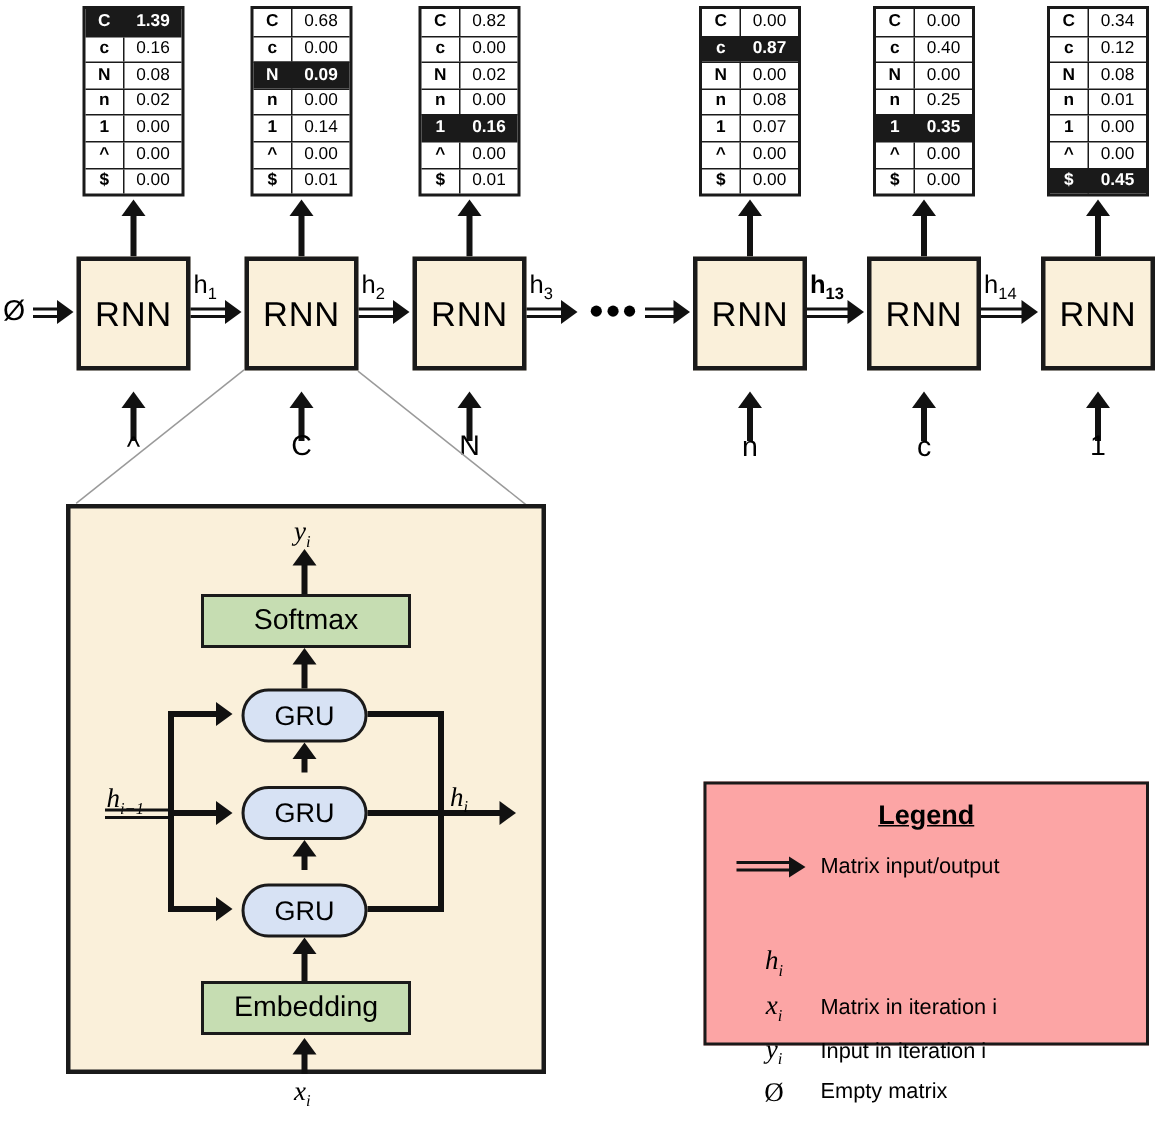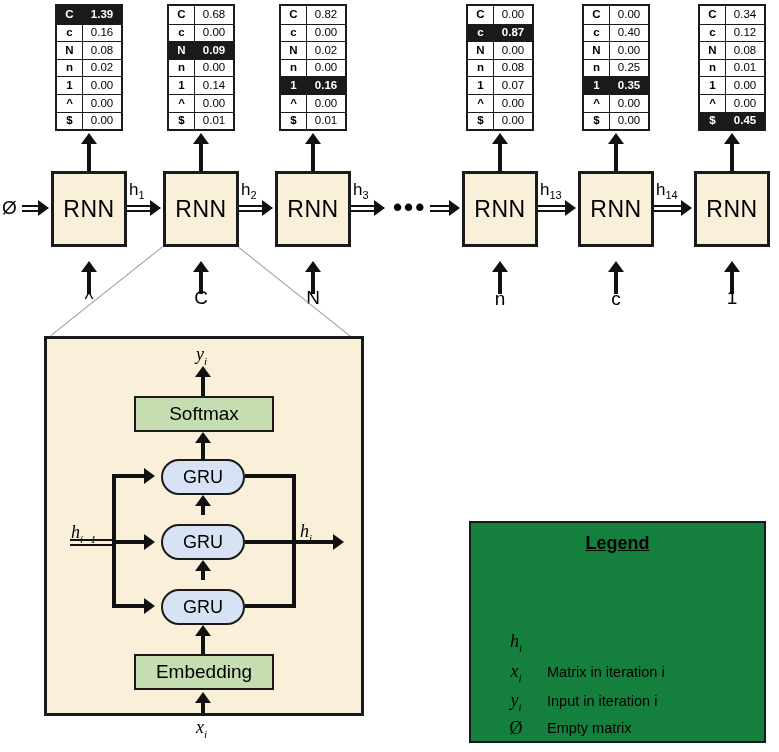--- a/index.html
+++ b/index.html
@@ -55,22 +55,22 @@
   .softmax,.embedding{position:absolute;background:#c6ddb2;border:2px solid #1a1a1a;
           box-sizing:border-box;display:flex;align-items:center;justify-content:center;
           font-size:19px;}
   .gru{position:absolute;width:84px;height:36px;background:#d7e2f4;
        border:2px solid #1a1a1a;border-radius:18px;box-sizing:border-box;
        display:flex;align-items:center;justify-content:center;font-size:18px;}
   .mlabel{position:absolute;font-family:"Liberation Serif",serif;font-style:italic;font-size:18px;}
   .mlabel sub{font-size:11px;font-style:italic;}
 
   
-  .legend{position:absolute;left:469px;top:521px;width:297px;height:222px;
-          background:#15803d;border:2px solid #1a1a1a;box-sizing:border-box;}
+  .legend{position:absolute;left:469px;top:521px;width:297px;height:176px;
+          background:#fca5a5;border:2px solid #1a1a1a;box-sizing:border-box;}
   .legend-title{position:absolute;top:10px;left:0;right:0;text-align:center;
                 font-size:18px;font-weight:bold;text-decoration:underline;}
   .lrow{position:absolute;left:14px;right:8px;height:26px;display:flex;align-items:center;}
   .lsym{width:62px;display:flex;align-items:center;justify-content:center;
         position:relative;height:26px;}
   .ltxt{font-size:14.5px;white-space:nowrap;}
   .lsym .mlabel{position:static;}
   .lsym-arrow{position:relative;width:50px;height:12px;}
   .lsym-arrow .bar{position:absolute;left:0;top:4px;width:36px;height:3px;background:#111;}
   .lsym-arrow .dblbar{position:absolute;left:0;top:2px;width:36px;height:7px;}
@@ -316,21 +316,21 @@
 <div class="dbl" style="left:351px;top:205px;width:28px;"></div>
 <div class="arrow-right" style="left:374px;top:200px;"></div>
 <div class="hlabel" style="left:353px;top:180px;"><span>h</span><sub>3</sub></div>
 
 <div class="dots" style="left:393px;top:194px;">•••</div>
 <div class="dbl" style="left:430px;top:205px;width:24px;"></div>
 <div class="arrow-right" style="left:449px;top:200px;"></div>
 
 <div class="dbl" style="left:538px;top:205px;width:32px;"></div>
 <div class="arrow-right" style="left:565px;top:200px;"></div>
-<div class="hlabel" style="left:540px;top:180px;"><span>h</span><sub>13</sub></div>
+<div class="hlabel" style="left:540px;top:180px;font-weight:bold;"><span>h</span><sub>13</sub></div>
 
 <div class="dbl" style="left:654px;top:205px;width:32px;"></div>
 <div class="arrow-right" style="left:681px;top:200px;"></div>
 <div class="hlabel" style="left:656px;top:180px;text-align:center;"><span>h</span><sub>14</sub></div>
 
 <div class="vline" style="left:87px;top:270px;height:24px;"></div>
 <div class="arrow-up" style="left:81px;top:261px;"></div>
 <div class="inlabel" style="left:69px;top:288px;width:40px;">^</div>
 
 <div class="vline" style="left:199px;top:270px;height:24px;"></div>
@@ -418,20 +418,29 @@
 <div class="arrow-up" style="left:195px;top:625px;"></div>
 <div class="vline" style="left:201px;top:700px;height:16px;"></div>
 <div class="arrow-up" style="left:195px;top:692px;"></div>
 <div class="mlabel" style="left:196px;top:717px;">
   <span>x</span><sub>i</sub>
 </div>
 
 <div class="legend">
   <div class="legend-title">Legend</div>
 
+  <div class="lrow" style="top:42px;">
+    <div class="lsym">
+      <div class="lsym-arrow">
+          <div class="dblbar"></div>
+          <div class="head"></div>
+        </div>
+    </div>
+    <div class="ltxt">Matrix input/output</div>
+  </div>
 
 
   <div class="lrow" style="top:106px;">
     <div class="lsym">
       <span class="mlabel"><span>h</span><sub>i</sub></span>
     </div>
   </div>
 
   <div class="lrow" style="top:136px;">
     <div class="lsym">

